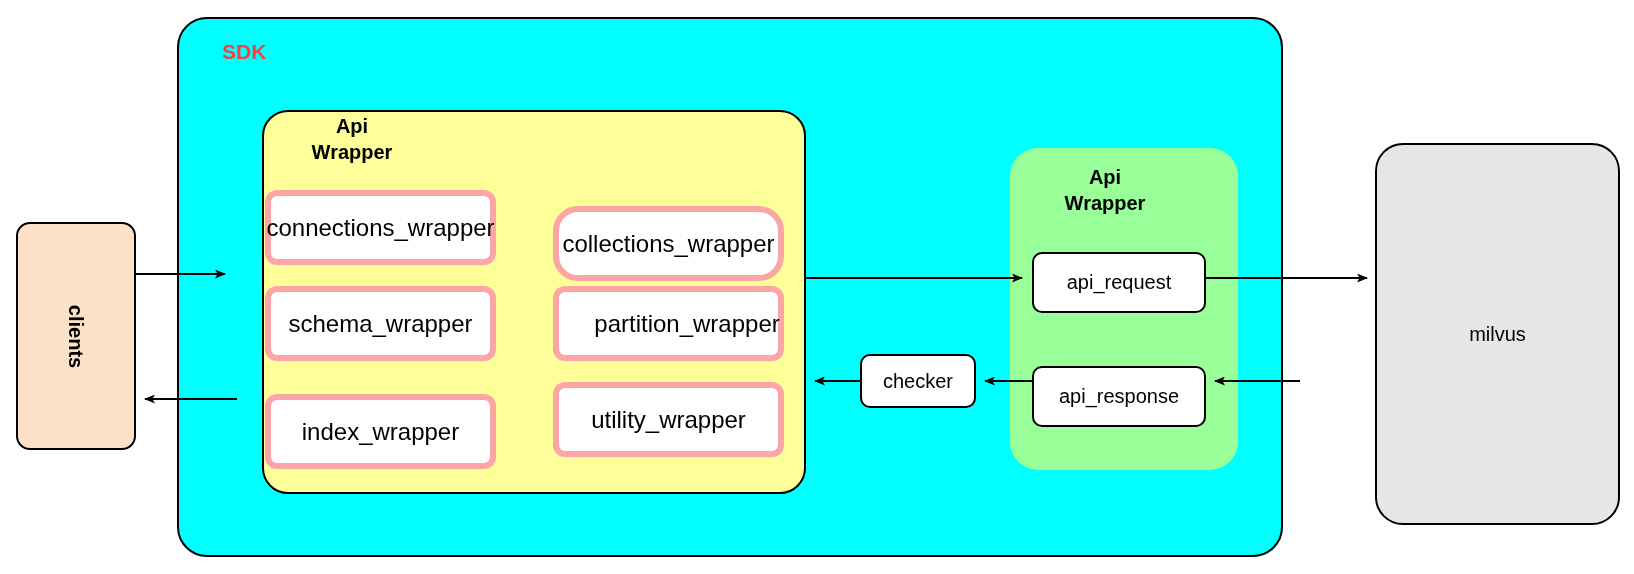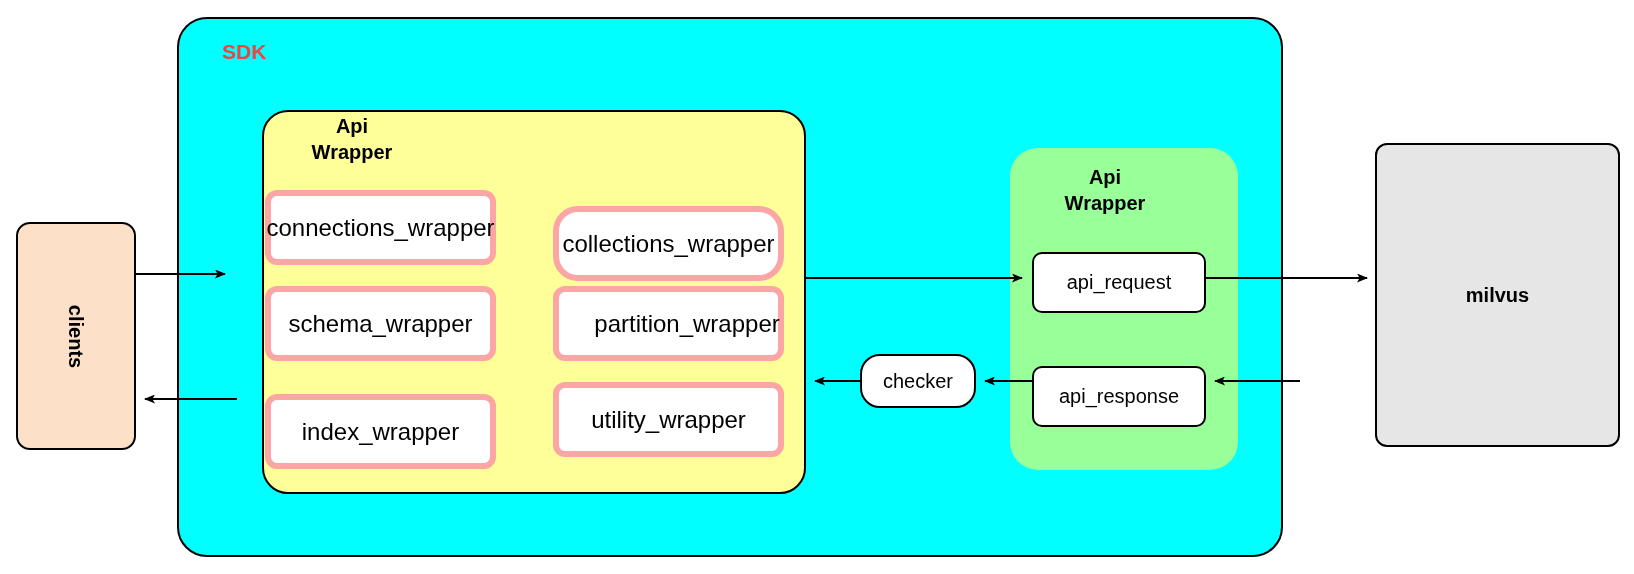--- a/index.html
+++ b/index.html
@@ -108,21 +108,21 @@
   }
 
   
   #checker-box {
     left: 860px;
     top: 354px;
     width: 116px;
     height: 54px;
     background: #ffffff;
     border: 2px solid #000000;
-    border-radius: 20px;
+    border-radius: 10px;
     font-size: 20px;
   }
 
   
   #clients-box {
     left: 16px;
     top: 222px;
     width: 120px;
     height: 228px;
     background: #fce0c8;
@@ -134,26 +134,26 @@
     font-size: 20px;
     font-weight: bold;
     white-space: nowrap;
   }
 
   
   #milvus-box {
     left: 1375px;
     top: 143px;
     width: 245px;
-    height: 304px;
+    height: 382px;
     background: #e6e6e6;
     border: 2px solid #000000;
-    border-radius: 12px;
-    font-size: 20px;
-    font-weight: bold;
+    border-radius: 28px;
+    font-size: 20px;
+    font-weight: normal;
   }
 
   
   #arrow-layer {
     position: absolute;
     left: 0;
     top: 0;
     width: 1634px;
     height: 574px;
     pointer-events: none;

